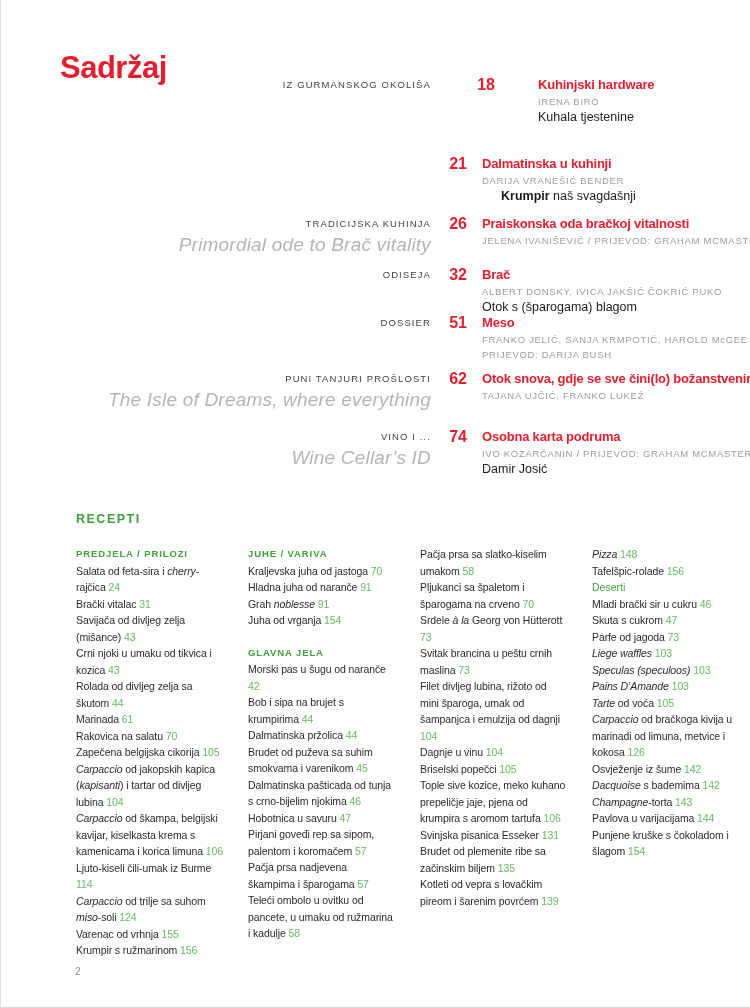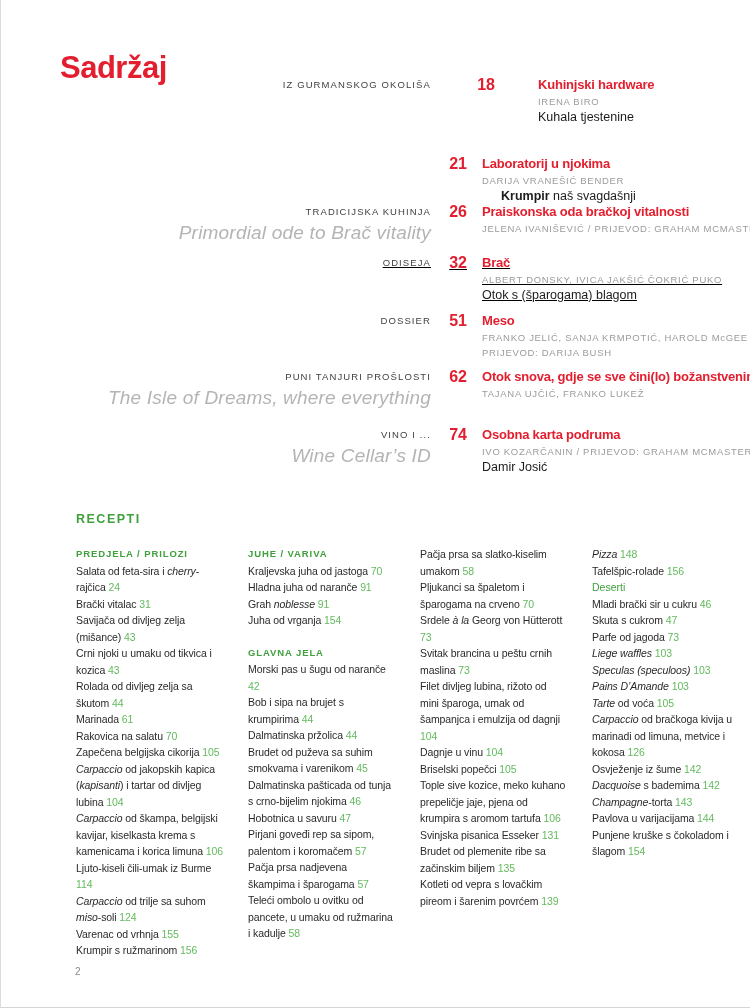--- a/index.html
+++ b/index.html
@@ -15,23 +15,23 @@
     border-left:1px solid #dcdcdc;border-bottom:1px solid #d5d5d5;
   }
   h1.title{
     position:absolute;left:59px;top:50px;margin:0;
     font-size:31px;font-weight:bold;color:var(--red);letter-spacing:-0.5px;
   }
   
   #toc-rows{padding-top:76px;}
   .toc-row{display:grid;grid-template-columns:430px 36px auto;}
   .toc-row:nth-child(1){margin-bottom:31px;gap:28px;}
-  .toc-row:nth-child(2){margin-bottom:0px;}
+  .toc-row:nth-child(2){margin-bottom:12px;}
   .toc-row:nth-child(3){margin-bottom:8px;}
-  .toc-row:nth-child(4){margin-bottom:10px;text-decoration:underline;}
+  .toc-row:nth-child(4){}
   .toc-row:nth-child(5){margin-bottom:9px;}
   .toc-row:nth-child(6){margin-bottom:15px;}
   .toc-left{text-align:right;padding-top:2px;}
   .toc-cat{font-size:9.5px;letter-spacing:1.1px;color:#3f3f3f;line-height:14px;text-transform:uppercase;}
   .toc-cat-en{font-size:19px;font-style:italic;color:#b4b4b4;line-height:26px;margin-top:1px;letter-spacing:0.2px;}
   .toc-num{font-size:16px;font-weight:bold;color:var(--red);text-align:right;line-height:17px;}
   .toc-right{padding-left:15px;}
   .toc-title{font-size:13px;font-weight:bold;color:var(--red);line-height:17px;white-space:nowrap;letter-spacing:-0.2px;}
   .toc-authors{font-size:9.5px;color:#9b9b9b;letter-spacing:0.7px;line-height:13px;margin-top:2px;white-space:nowrap;}
   .toc-sub{font-size:12.5px;color:#1c1c1c;line-height:14px;margin-top:2px;}
@@ -64,21 +64,21 @@
         <div class="toc-right">
           <div class="toc-title">Kuhinjski hardware</div>
           <div class="toc-authors">IRENA BIRO</div>
           <div class="toc-sub">Kuhala tjestenine</div>
         </div>
       </div>
       <div class="toc-row">
         <div class="toc-left"></div>
         <div class="toc-num">21</div>
         <div class="toc-right">
-          <div class="toc-title">Laboratorij u njokima</div>
+          <div class="toc-title">Dalmatinska u kuhinji</div>
           <div class="toc-authors">DARIJA VRANEŠIĆ BENDER</div>
           <div class="toc-sub"><b>Krumpir</b> naš svagdašnji</div>
         </div>
       </div>
       <div class="toc-row">
         <div class="toc-left">
           <div class="toc-cat">TRADICIJSKA KUHINJA</div>
           <div class="toc-cat-en">Primordial ode to Brač vitality</div>
         </div>
         <div class="toc-num">26</div>

